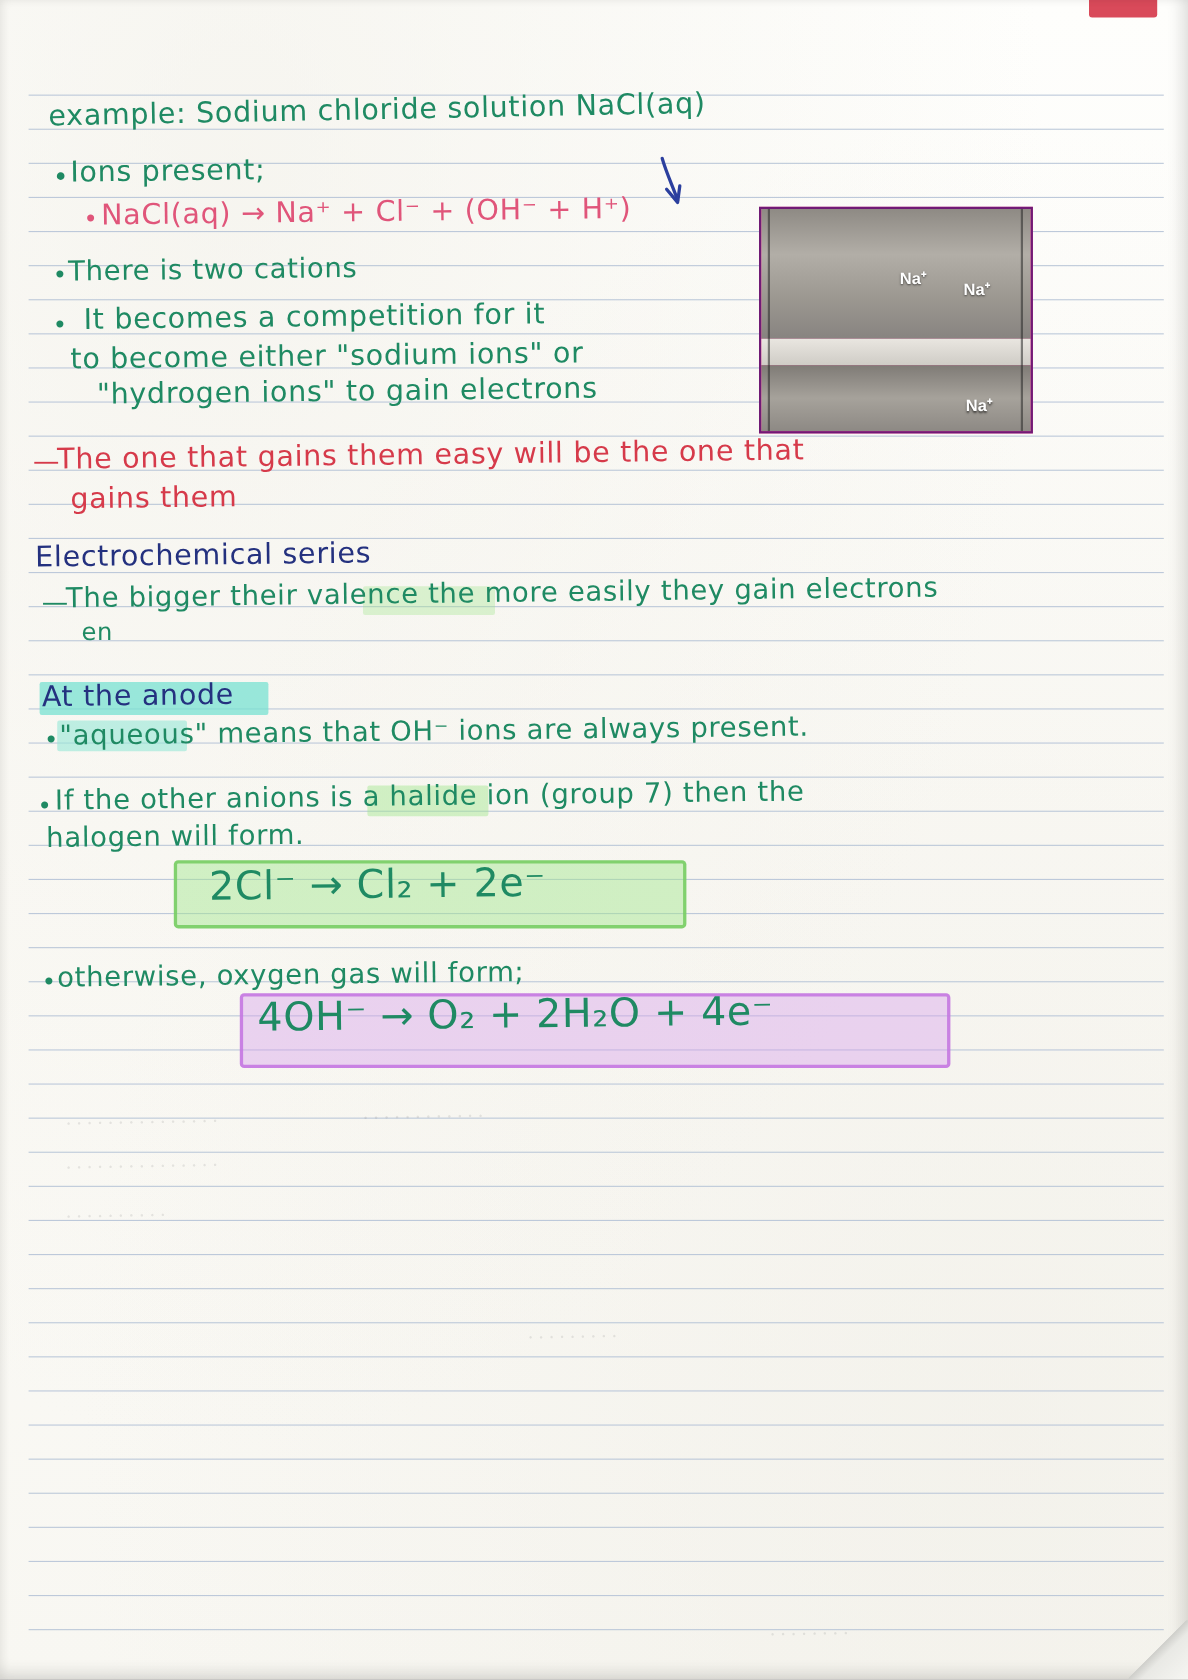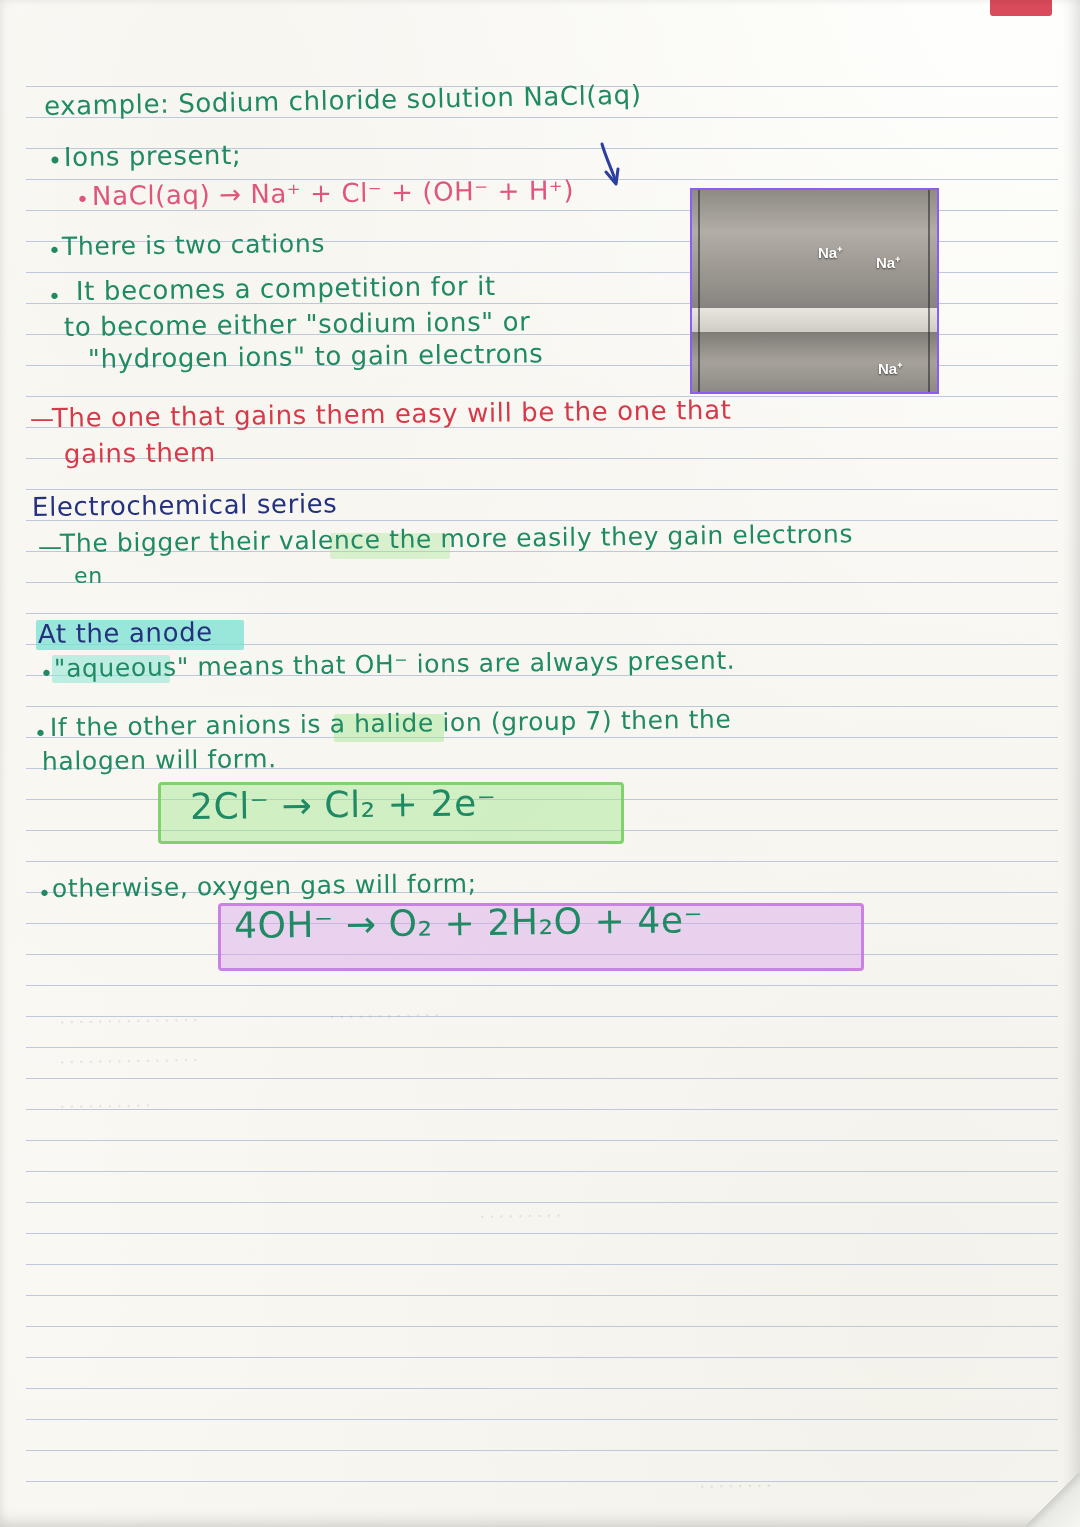--- a/index.html
+++ b/index.html
@@ -122,21 +122,21 @@
   }
 
   
   #photo {
     position: absolute;
     left: 690px;
     top: 188px;
     width: 245px;
     height: 202px;
     background: #ec4899;
-    border: 2px solid #8b5cf6;
+    border: 2px solid #701a75;
     overflow: hidden;
   }
   #photo .band-top {
     position: absolute;
     left: 0; right: 0; top: 0; height: 118px;
     background: linear-gradient(180deg, #8e8a84 0%, #b2aea7 35%, #9b9790 70%, #878380 100%);
   }
   #photo .band-mid {
     position: absolute;
     left: 0; right: 0; top: 118px; height: 24px;

